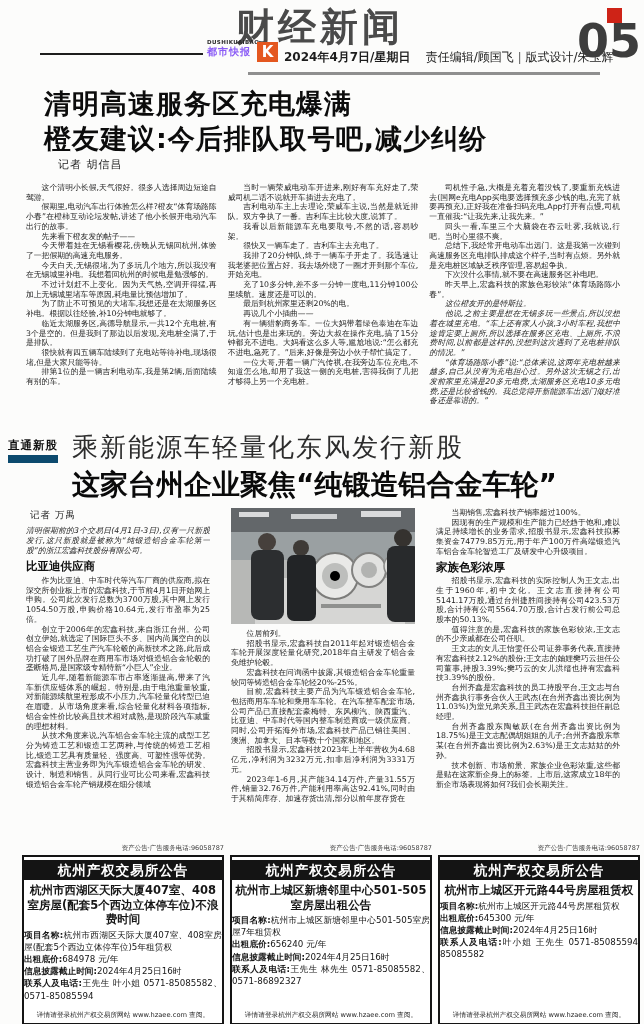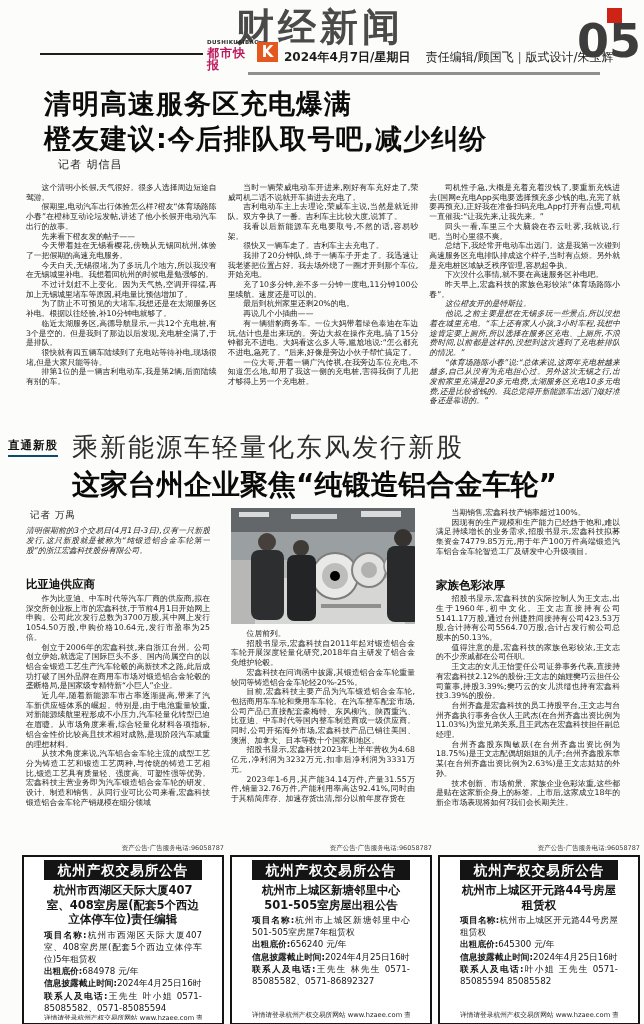--- a/index.html
+++ b/index.html
@@ -4,52 +4,52 @@
 <style>
   html,body{margin:0;padding:0}
   body{width:644px;height:1024px;position:relative;background:#fcfcfb;overflow:hidden;
        font-family:"DejaVu Sans","Liberation Sans",sans-serif;color:#161616}
   
   .mast-title{position:absolute;top:2px;left:160px;width:320px;text-align:center;
               font-size:38px;font-weight:700;color:#4a4a4a;letter-spacing:4px}
   .mast-line-left{position:absolute;top:53px;left:40px;width:163px;height:2px;background:#1d1d1d}
   .brand-block{position:absolute;top:40px;left:207px;width:50px;line-height:1}
   .brand-en{font-size:5.5px;letter-spacing:.4px;color:#2b2b2b;font-weight:700;display:block}
-  .brand-cn{font-size:12px;font-weight:900;color:#be185d;letter-spacing:1px;display:block;margin-top:1px}
+  .brand-cn{font-size:10px;font-weight:900;color:#8b5cf6;letter-spacing:1px;display:block;margin-top:1px}
   .k-logo{position:absolute;top:42px;left:257px;width:21px;height:20px;background:#e4571f;
           color:#fff;font-weight:900;font-size:15px;text-align:center;line-height:20px}
   .dateline{position:absolute;top:49px;left:284px;font-size:12px;color:#1d1d1d;white-space:nowrap}
   .dateline b{font-weight:700}
   .mast-rule-bottom{position:absolute;top:72px;left:248px;width:352px;height:3px;background:#8f8f8f}
   .corner-red{position:absolute;top:8px;right:22px;width:15px;height:15px;background:#ce2317}
   .page-num{position:absolute;top:14px;right:3px;font-size:46px;font-weight:900;color:#3d3d3d}
   
   .a1-headline{position:absolute;top:86px;left:44px;font-size:27px;font-weight:900;
                line-height:35px;color:#0c0c0c;letter-spacing:1px}
   .a1-byline{position:absolute;top:157px;left:58px;font-size:11px;color:#1d1d1d;letter-spacing:1px}
   .a1-cols{position:absolute;top:183px;left:26px;width:594px;height:241px;display:flex;gap:11px;overflow:hidden}
   .col{flex:1;font-size:7.8px;line-height:9.7px;text-align:justify;color:#1f1f1f;overflow:hidden}
   .col p{margin:0;text-indent:2em}
   .italic-block p{font-style:italic;color:#262626}
   
   .kicker{position:absolute;top:438px;left:8px;font-size:11.5px;font-weight:900;color:#101010;
-          border-bottom:2px solid #0c4a6e;padding-bottom:2px;letter-spacing:1px}
+          border-bottom:8px solid #0c4a6e;padding-bottom:2px;letter-spacing:1px}
   .a2-subtitle{position:absolute;top:430px;left:72px;font-size:26px;font-weight:400;
                font-family:"DejaVu Serif","Liberation Serif",serif;color:#2d2d2d;letter-spacing:2px}
   .a2-headline{position:absolute;top:466px;left:72px;font-size:28px;font-weight:900;color:#0a0a0a}
   .a2-cols{position:absolute;top:508px;left:26px;width:594px;height:331px;display:flex;gap:21px;overflow:hidden}
   .a2-byline{font-size:9.5px;letter-spacing:1px;margin:2px 0 6px 4px;color:#1d1d1d}
   .lead p{font-style:italic;line-height:10.2px;text-indent:0 !important;margin-bottom:4px !important}
-  .subhead{font-size:11.5px;font-weight:900;margin:24px 0 4px;color:#101010}
+  .subhead{font-size:11.5px;font-weight:900;margin:6px 0 4px;color:#101010}
   .photo-wrap{width:100%;height:116px;margin-bottom:5px;background:#b5b5b5;overflow:hidden}
   
   .ads{position:absolute;top:844px;left:22px;width:618px;display:flex;gap:6px}
   .ad{width:202px}
   .ad-meta{display:flex;justify-content:flex-end;font-size:6.5px;color:#3c3c3c;margin-bottom:2px}
-  .ad-box{border:2px solid #141414;height:160px;padding:3px 20px;overflow:hidden;
+  .ad-box{border:2px solid #141414;height:160px;padding:3px 0;overflow:hidden;
           display:flex;flex-direction:column;background:#fff}
   .ad-header{background:#141414;color:#fff;font-size:13.5px;font-weight:900;text-align:center;
              line-height:20px;letter-spacing:1px}
   .ad-title{font-size:11.5px;font-weight:900;text-align:center;line-height:14.5px;margin:3px 1px 2px}
   .ad-body{font-size:8.7px;line-height:12.2px;text-align:justify}
   .ad-row{margin:0}
   .ad-lbl{font-weight:900}
   .ad-footer{margin-top:auto;font-size:6.7px;color:#1f1f1f;text-align:center;white-space:nowrap;overflow:hidden}
 </style>
 </head>
@@ -192,21 +192,21 @@
 </div>
 
 <div class="ads">
   <div class="ad">
     <div class="ad-meta">
       <span>资产公告·广告</span>
       <span>服务电话:96058787</span>
     </div>
     <div class="ad-box">
       <div class="ad-header">杭州产权交易所公告</div>
-      <div class="ad-title">杭州市西湖区天际大厦407室、408室房屋(配套5个西边立体停车位)责任编辑</div>
+      <div class="ad-title">杭州市西湖区天际大厦407室、408室房屋(配套5个西边立体停车位)不浪费时间</div>
       <div class="ad-body">
           <div class="ad-row"><span class="ad-lbl">项目名称:</span><span>杭州市西湖区天际大厦407室、408室房屋(配套5个西边立体停车位)5年租赁权</span></div>
           <div class="ad-row"><span class="ad-lbl">出租底价:</span><span>684978 元/年</span></div>
           <div class="ad-row"><span class="ad-lbl">信息披露截止时间:</span><span>2024年4月25日16时</span></div>
           <div class="ad-row"><span class="ad-lbl">联系人及电话:</span><span>王先生 叶小姐 0571-85085582、0571-85085594</span></div>
         </div>
       <div class="ad-footer">详情请登录杭州产权交易所网站 www.hzaee.com 查阅。</div>
     </div>
   </div>
   <div class="ad">

